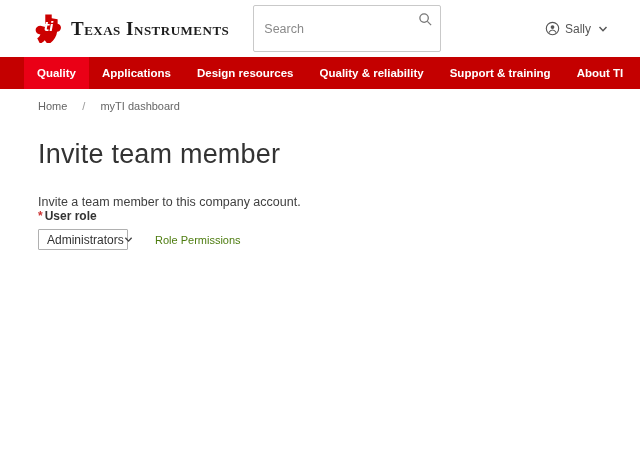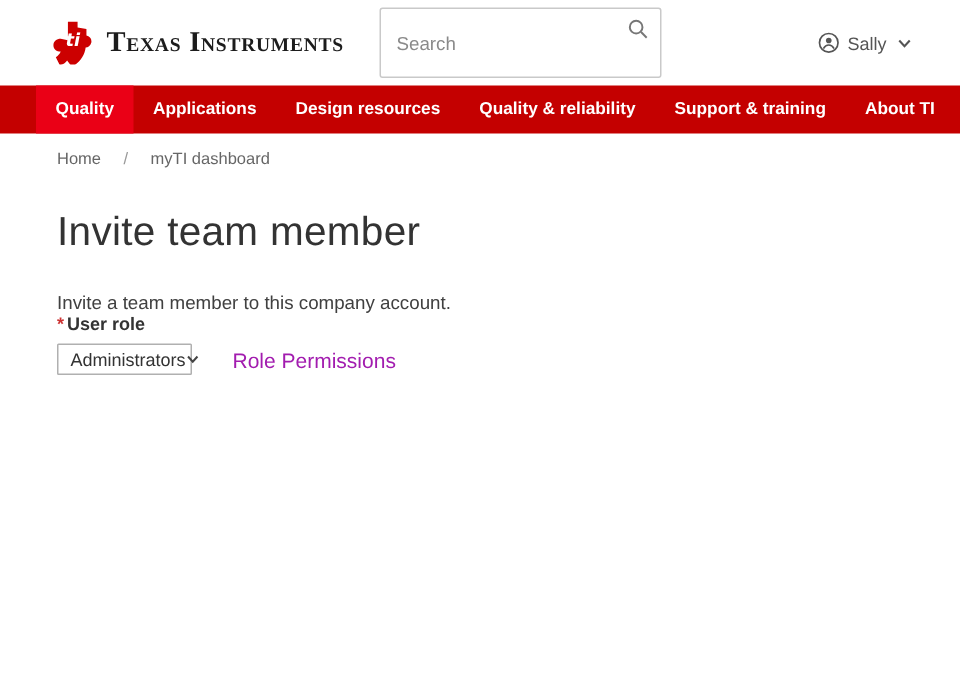--- a/index.html
+++ b/index.html
@@ -141,22 +141,22 @@
     display: flex;
     align-items: center;
     justify-content: space-between;
     padding: 0 7px 0 8px;
     font-size: 12px;
     color: #333333;
     cursor: pointer;
   }
   .select-chev { width: 9px; height: 9px; flex: 0 0 auto; }
   .role-link {
-    color: #a21caf;
-    font-size: 14px;
+    color: #4d7c0f;
+    font-size: 11px;
     cursor: pointer;
     text-decoration: none;
     text-align: right;
   }
   .role-desc {
     margin-top: 21px;
     max-width: 404px;
     line-height: 16px;
     color: #444444;
   }

